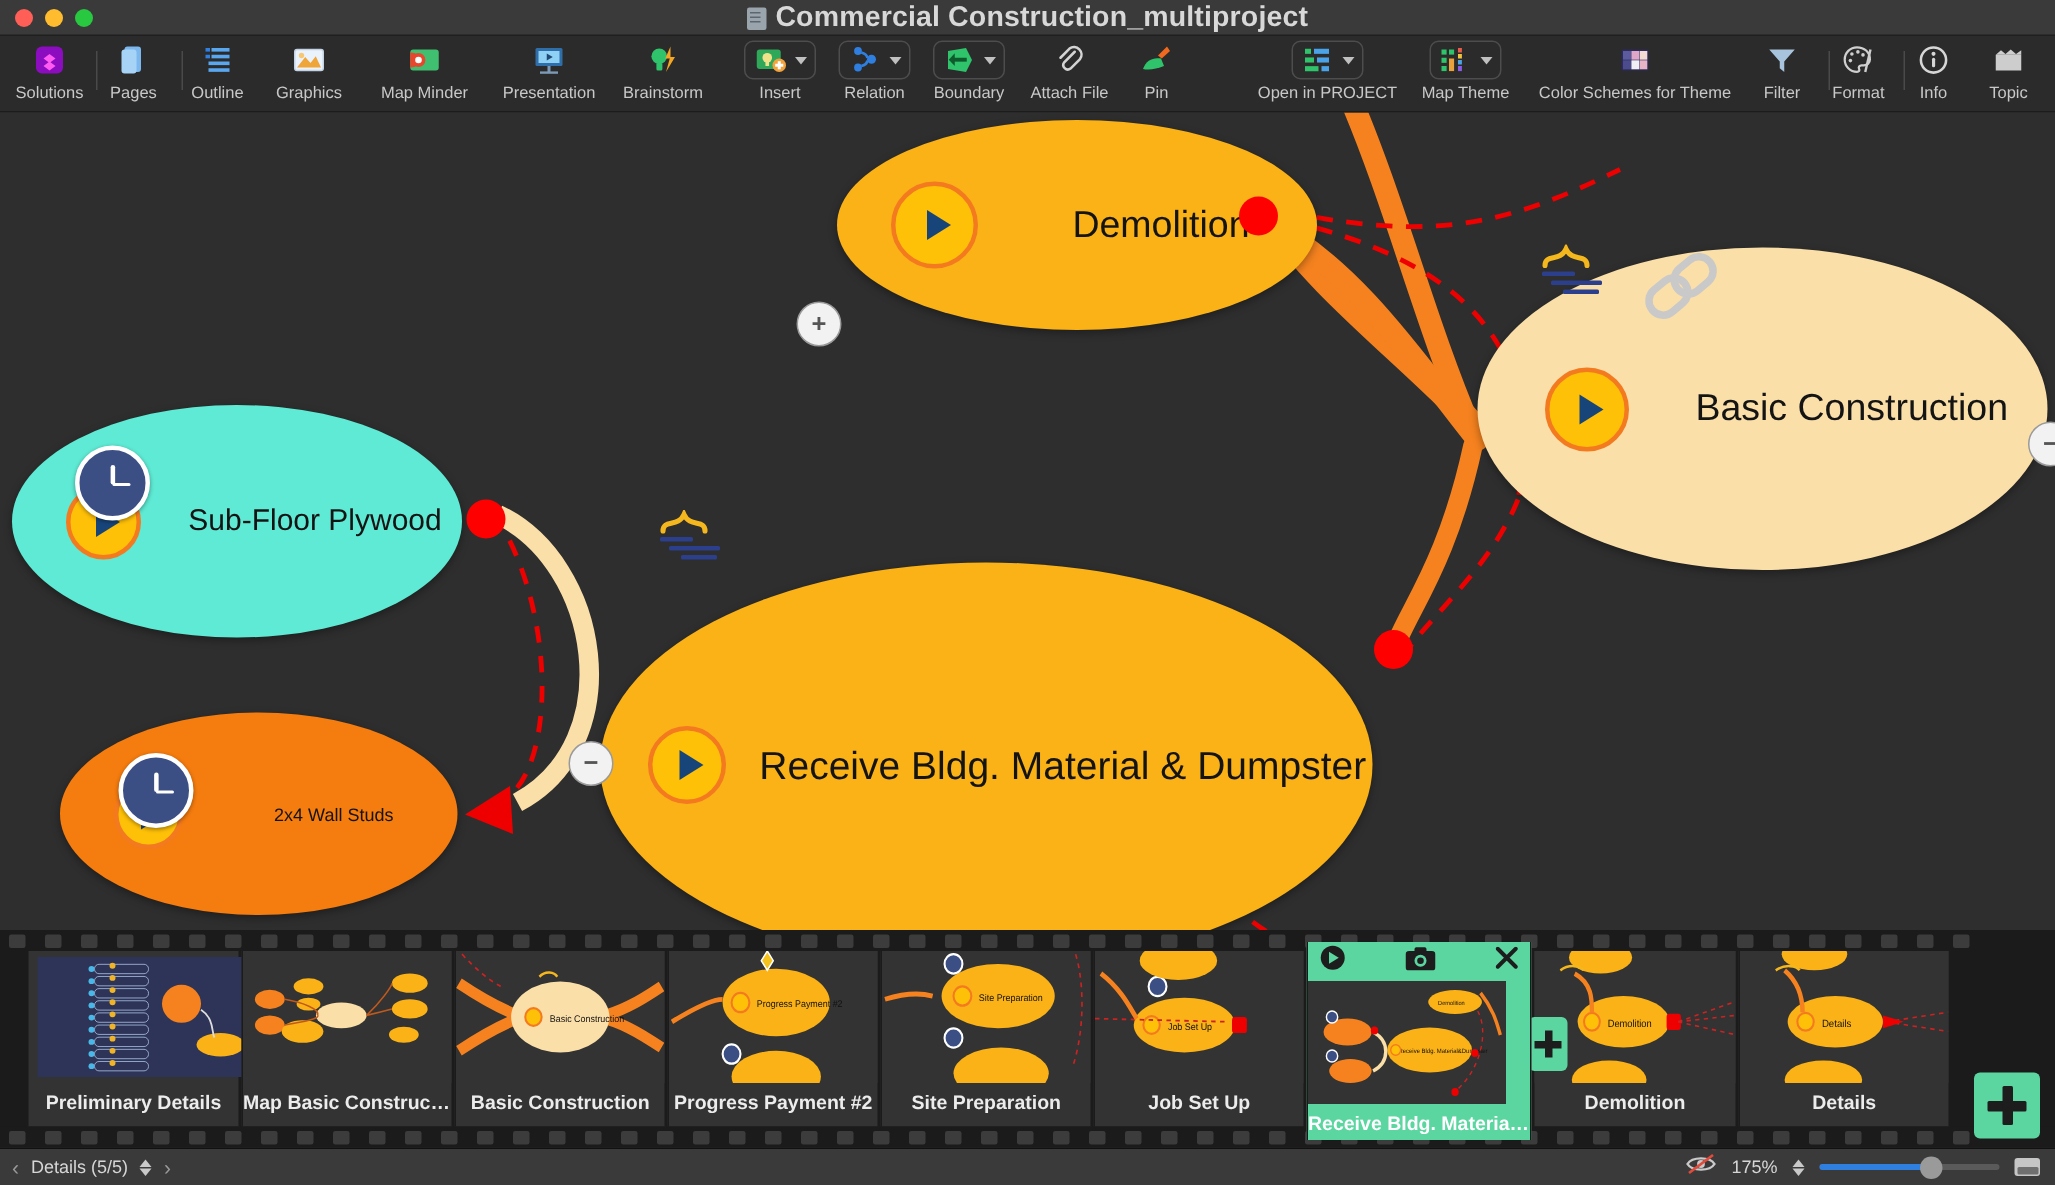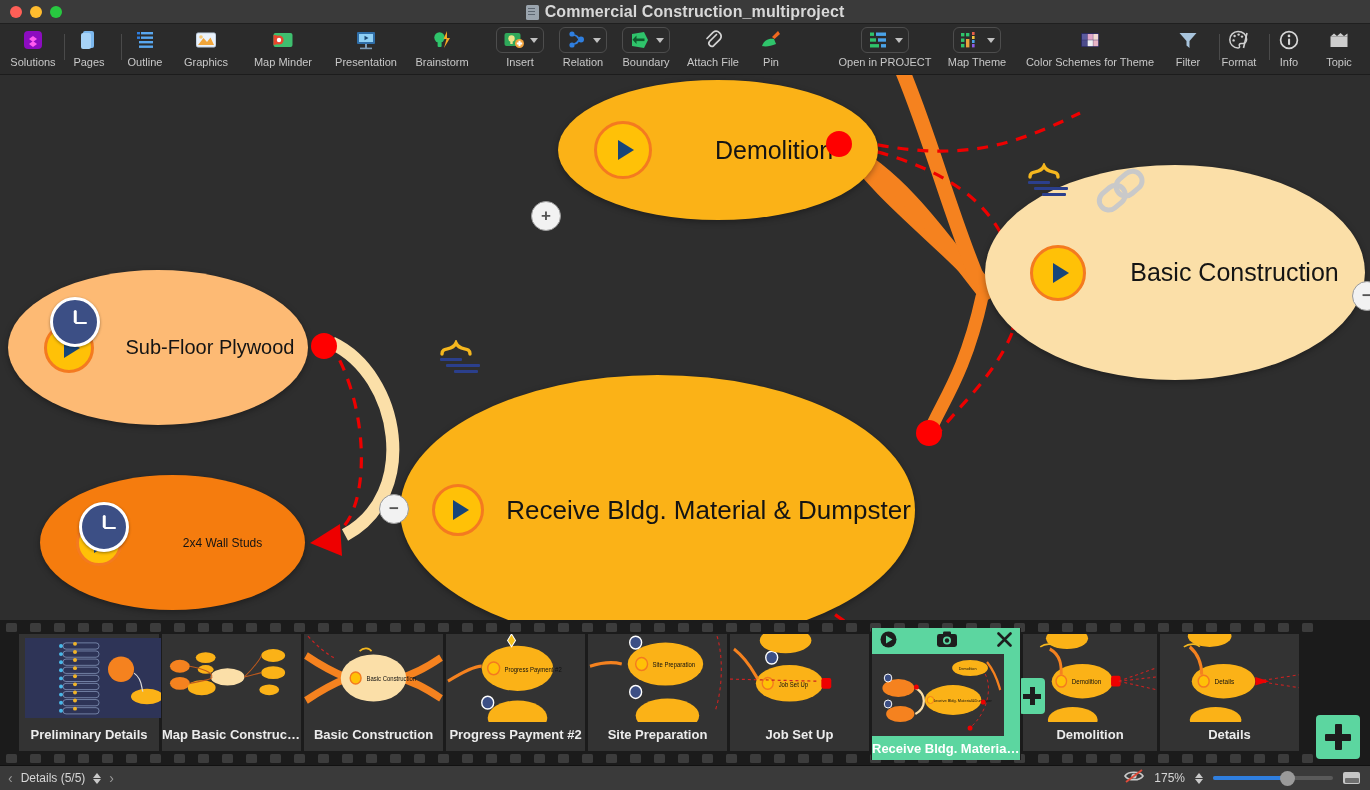--- a/index.html
+++ b/index.html
@@ -20,21 +20,21 @@
   .traffic{ display:flex; gap:8px; margin-left:10px; }
   .tl{ width:12px; height:12px; border-radius:50%; }
   .tl.r{ background:#ff5f57; }
   .tl.y{ background:#febc2e; }
   .tl.g{ background:#28c840; }
   .title-center{
     position:absolute; left:0; right:0; top:0; height:24px;
     display:flex; align-items:center; justify-content:center; gap:6px;
     pointer-events:none;
   }
-  .title-text{ color:#d8d8d8; font-size:16px; font-weight:bold; letter-spacing:.1px;}
+  .title-text{ color:#d8d8d8; font-size:19px; font-weight:bold; letter-spacing:.1px;}
   .doc-ico{ width:13px; height:15px; position:relative; }
   .doc-ico .pg{
     position:absolute; inset:0; background:#9aa4ad; border-radius:1.5px;
   }
   .doc-ico .pg:after{
     content:""; position:absolute; left:2px; top:3px; width:7px; height:1.3px;
     background:#5c6670; box-shadow:0 3px 0 #5c6670, 0 6px 0 #5c6670;
   }
 
   
@@ -444,21 +444,21 @@
 
     <div id="nodes">
         <div class="node" style="left: 558px; top: 5px; width: 320px; height: 140px; background: rgb(251, 178, 23);">
           <div class="play" style="width: 58px; height: 58px; left: 36px; top: 41px;"></div>
           <div class="ntxt" style="font-size: 25px; color: rgb(20, 20, 20); margin-left: 112px;">Demolition</div>
         </div>
         <div class="node" style="left: 985px; top: 90px; width: 380px; height: 215px; background: rgb(251, 223, 168);">
           <div class="play" style="width: 56px; height: 56px; left: 45px; top: 79.5px;"></div>
           <div class="ntxt" style="font-size: 25px; color: rgb(20, 20, 20); margin-left: 119px;">Basic  Construction</div>
         </div>
-        <div class="node" style="left: 8px; top: 195px; width: 300px; height: 155px; background: #fdba74;">
+        <div class="node" style="left: 8px; top: 195px; width: 300px; height: 155px; background: #5eead4;">
           <div class="play" style="width: 50px; height: 50px; left: 36px; top: 52.5px;"></div>
           <div class="ntxt" style="font-size: 20px; color: rgb(20, 20, 20); margin-left: 104px;">Sub-Floor Plywood</div>
         </div>
         <div class="node" style="left: 40px; top: 400px; width: 265px; height: 135px; background: rgb(245, 124, 14);">
           <div class="play" style="width: 46px; height: 46px; left: 36px; top: 44.5px;"></div>
           <div class="ntxt" style="font-size: 12px; color: rgb(20, 20, 20); margin-left: 100px;">2x4 Wall Studs</div>
         </div>
         <div class="node" style="left: 400px; top: 300px; width: 515px; height: 270px; background: rgb(251, 178, 23);">
           <div class="play" style="width: 52px; height: 52px; left: 32px; top: 109px;"></div>
           <div class="ntxt" style="font-size: 26px; color: rgb(20, 20, 20); margin-left: 102px;">Receive Bldg. Material &amp; Dumpster</div>

